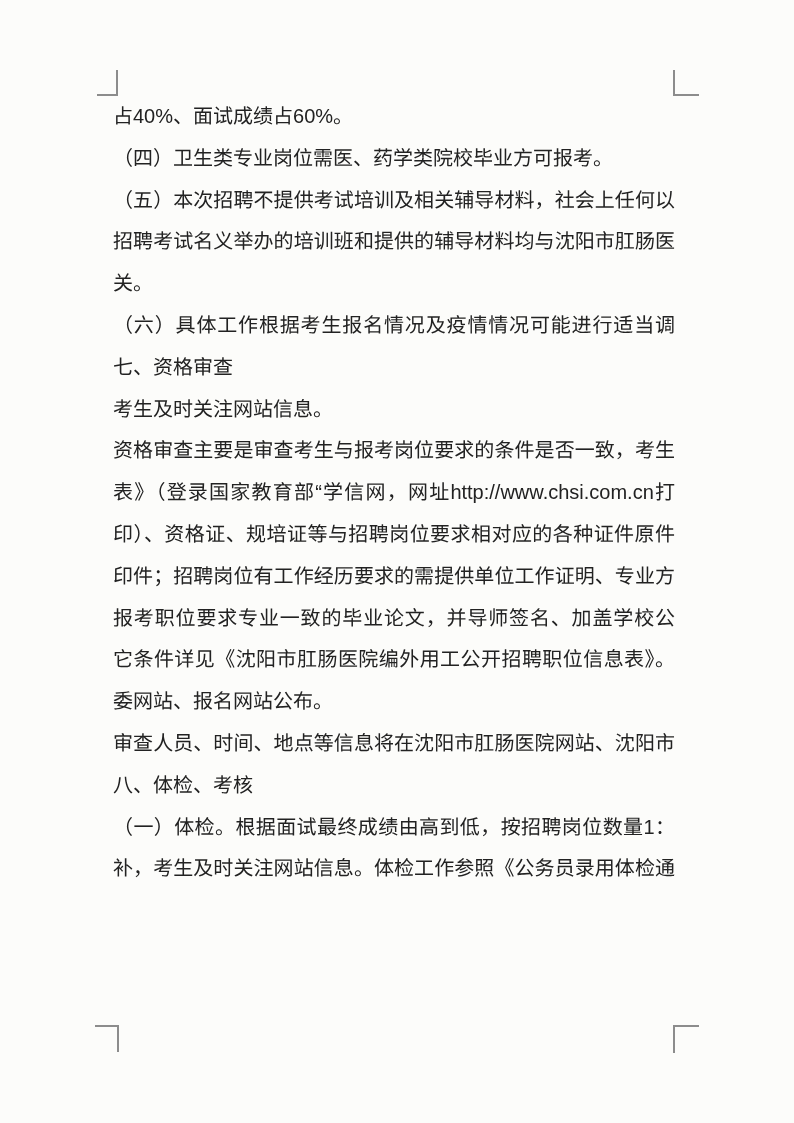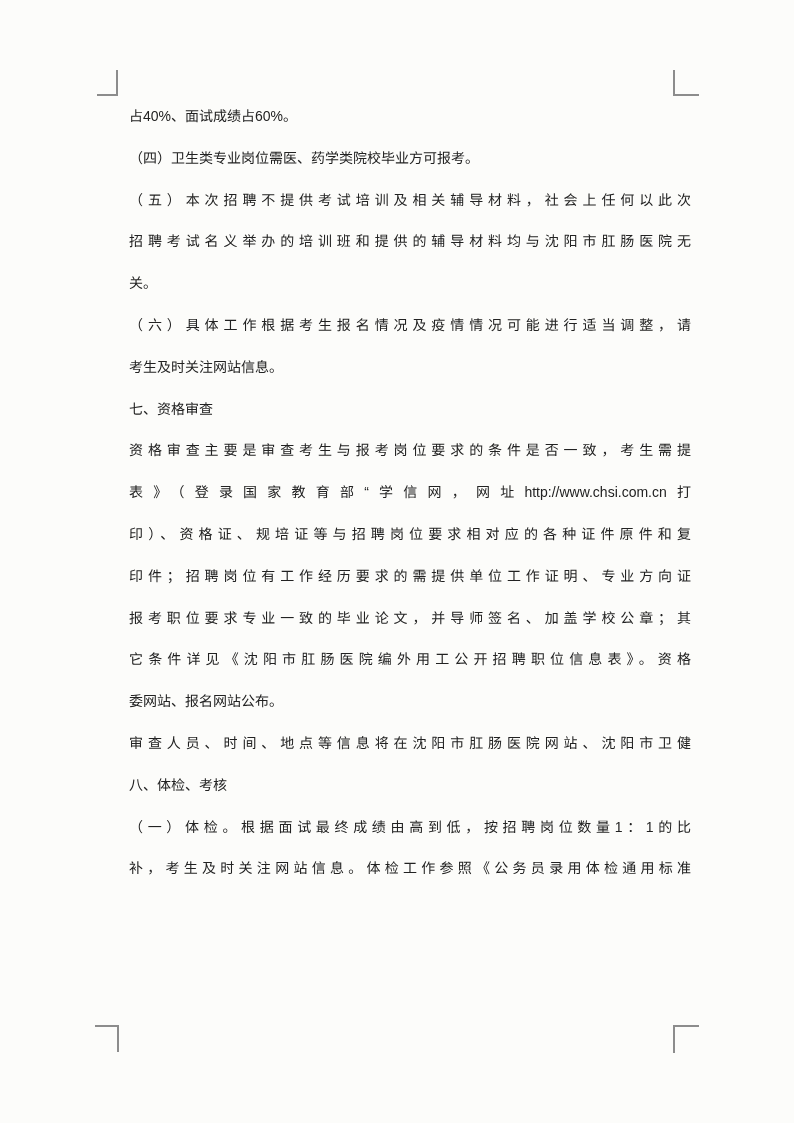--- a/index.html
+++ b/index.html
@@ -22,24 +22,24 @@
   }
   
   .mark { position: absolute; }
   .mark.tl { left: 97px;  top: 70px;   width: 21px; height: 26px; border-right: 2px solid var(--mark); border-bottom: 2px solid var(--mark); }
   .mark.tr { left: 673px; top: 70px;   width: 26px; height: 26px; border-left: 2px solid var(--mark);  border-bottom: 2px solid var(--mark); }
   .mark.bl { left: 95px;  top: 1025px; width: 24px; height: 27px; border-top: 2px solid var(--mark);   border-right: 2px solid var(--mark); }
   .mark.br { left: 673px; top: 1025px; width: 26px; height: 28px; border-left: 2px solid var(--mark);  border-top: 2px solid var(--mark); }
 
   .doc-body {
     position: absolute;
-    left: 129px; top: 96px;
+    left: 113px; top: 96px;
     width: 562px;
     color: var(--ink);
-    font-size: 14px;
+    font-size: 20px;
     line-height: 41.8px;
     letter-spacing: 0px;
   }
   .line {
     height: 41.8px;
     overflow: hidden;
     white-space: normal;
   }
   .line.just {
     text-align: justify;
@@ -56,22 +56,22 @@
   <div class="mark bl"></div>
   <div class="mark br"></div>
 
   <div class="doc-body">
       <div class="line">占40%、面试成绩占60%。</div>
       <div class="line">（四）卫生类专业岗位需医、药学类院校毕业方可报考。</div>
       <div class="line just">（五）本次招聘不提供考试培训及相关辅导材料，社会上任何以此次</div>
       <div class="line just">招聘考试名义举办的培训班和提供的辅导材料均与沈阳市肛肠医院无</div>
       <div class="line">关。</div>
       <div class="line just">（六）具体工作根据考生报名情况及疫情情况可能进行适当调整，请</div>
+      <div class="line">七、资格审查</div>
       <div class="line">考生及时关注网站信息。</div>
-      <div class="line">七、资格审查</div>
       <div class="line just">资格审查主要是审查考生与报考岗位要求的条件是否一致，考生需提</div>
       <div class="line just">表》（登录国家教育部“学信网，网址http://www.chsi.com.cn打</div>
       <div class="line just">印）、资格证、规培证等与招聘岗位要求相对应的各种证件原件和复</div>
       <div class="line just">印件；招聘岗位有工作经历要求的需提供单位工作证明、专业方向证</div>
       <div class="line just">报考职位要求专业一致的毕业论文，并导师签名、加盖学校公章；其</div>
       <div class="line just">它条件详见《沈阳市肛肠医院编外用工公开招聘职位信息表》。资格</div>
       <div class="line">委网站、报名网站公布。</div>
       <div class="line just">审查人员、时间、地点等信息将在沈阳市肛肠医院网站、沈阳市卫健</div>
       <div class="line">八、体检、考核</div>
       <div class="line just">（一）体检。根据面试最终成绩由高到低，按招聘岗位数量1：1的比</div>

